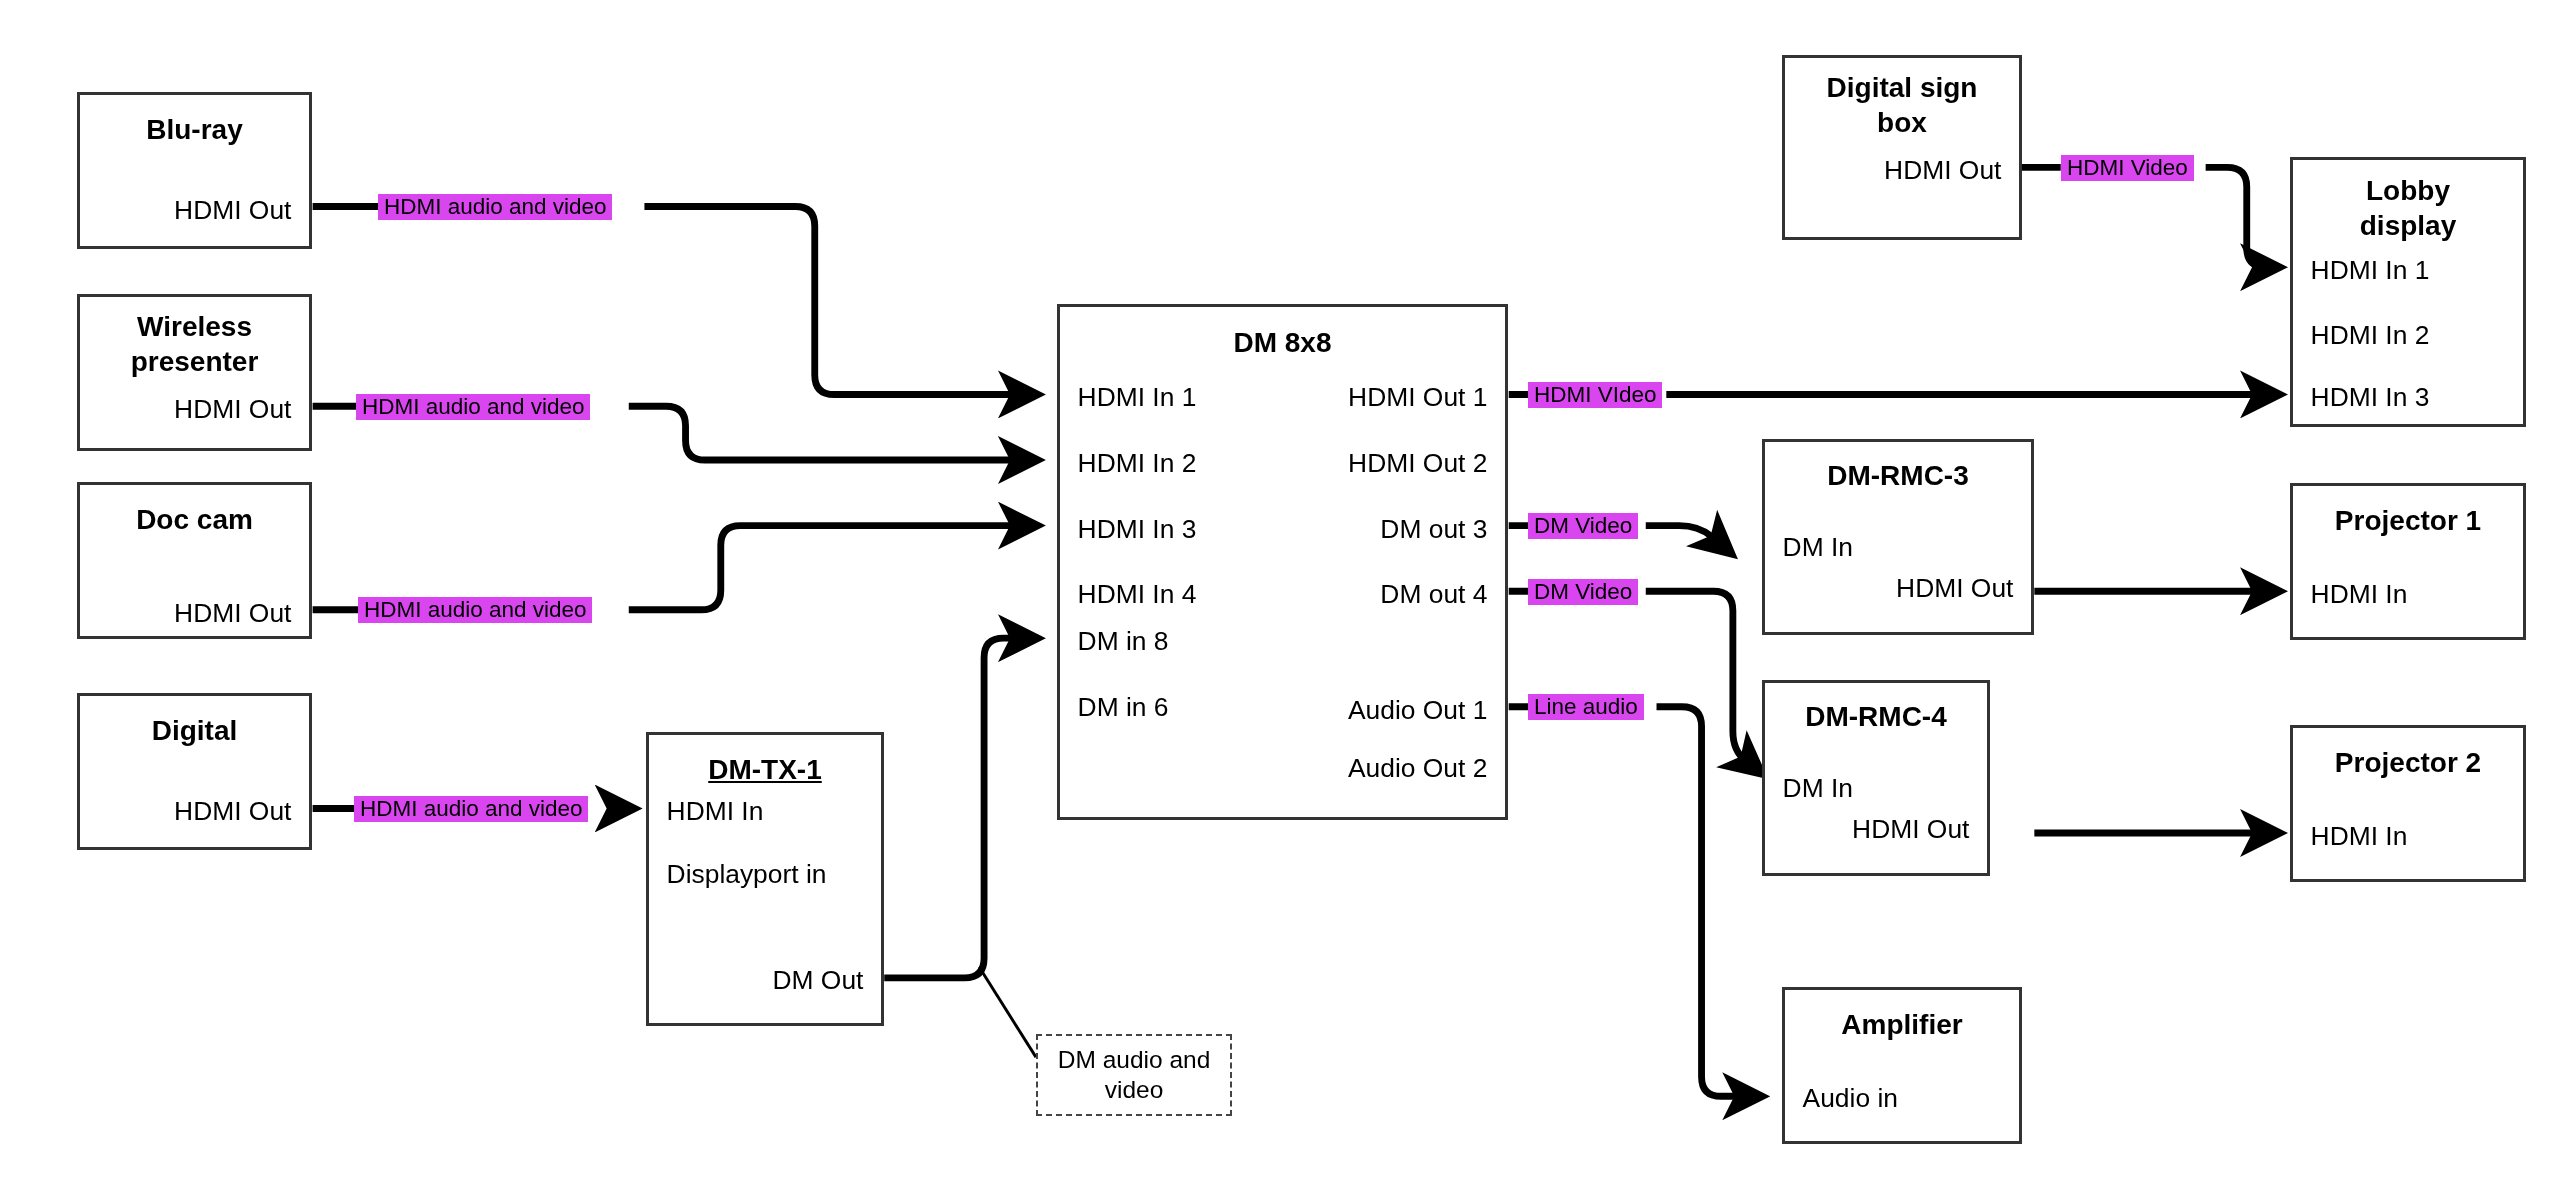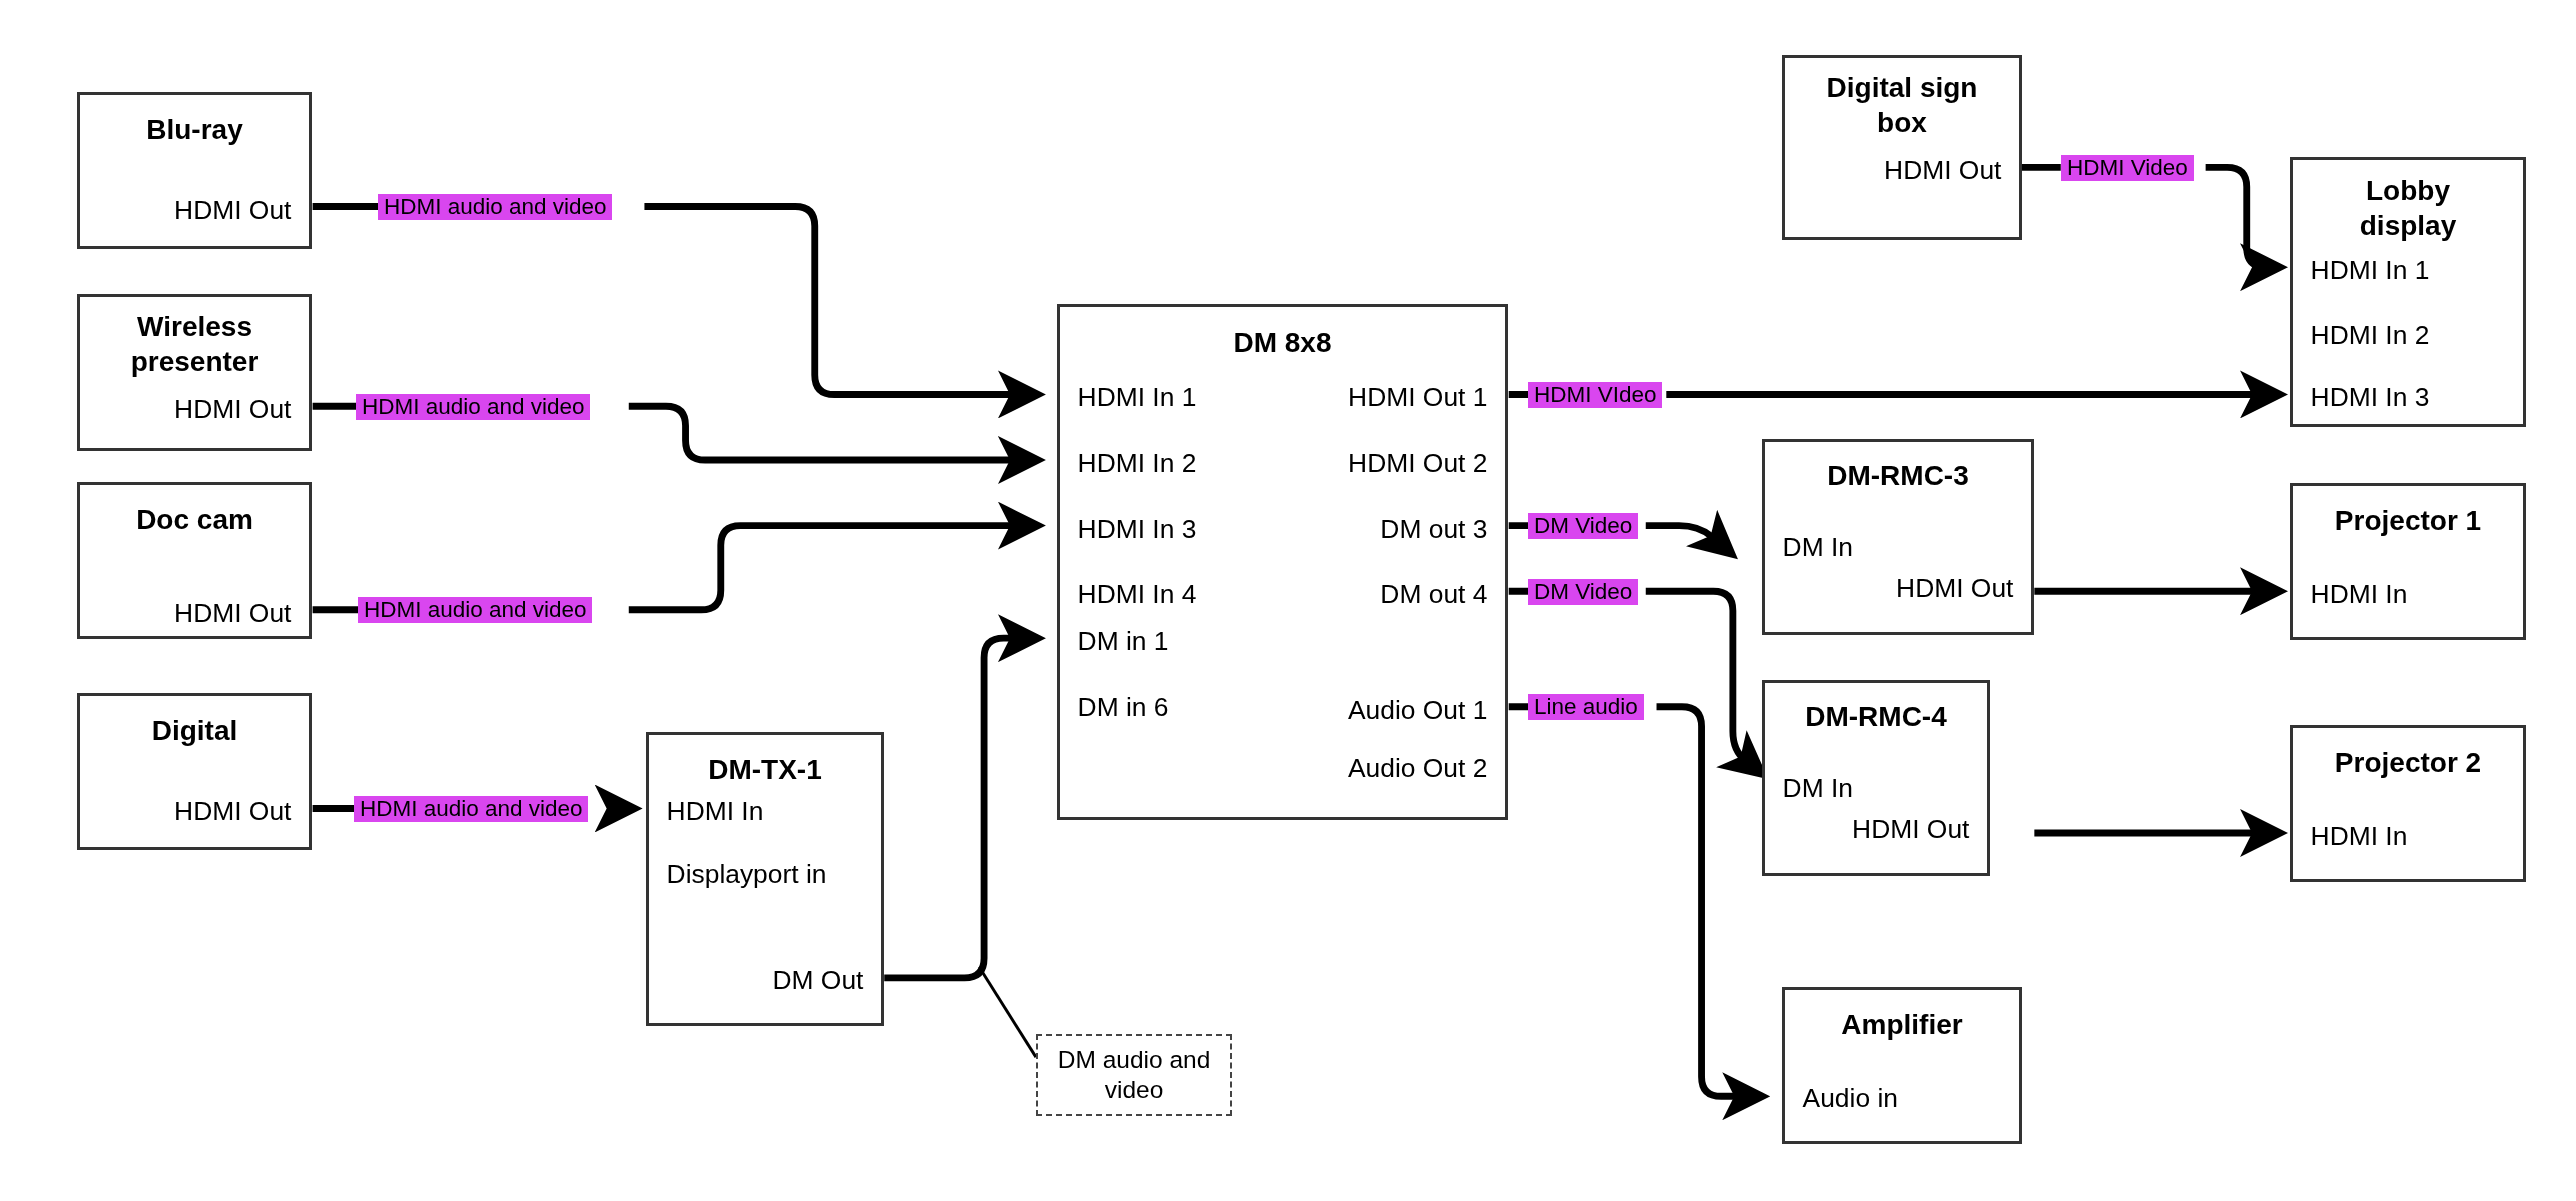--- a/index.html
+++ b/index.html
@@ -148,34 +148,34 @@
     <div class="title" style="top:16.6px;">Doc cam</div>
     <div class="port right" style="top:114px;">HDMI Out</div>
   </div>
 
   <div class="node" style="left:77px; top:693px; width:235px; height:157px;">
     <div class="title" style="top:16.6px;">Digital</div>
     <div class="port right" style="top:101px;">HDMI Out</div>
   </div>
 
   <div class="node" style="left:646px; top:732px; width:238px; height:294px;">
-    <div class="title" style="top:16.6px;">DM-TX-1</div>
+    <div class="title" style="top:16.6px;text-decoration:underline;">DM-TX-1</div>
     <div class="port left" style="top:62px;">HDMI In</div>
     <div class="port left" style="top:125px;">Displayport in</div>
     <div class="port right" style="top:231px;text-align:right;">DM Out</div>
   </div>
 
   <div class="node" style="left:1057px; top:304px; width:451px; height:516px;">
     <div class="title" style="top:17.6px;">DM 8x8</div>
 
     <div class="port left" style="top:76px;">HDMI In 1</div>
     <div class="port left" style="top:142px;">HDMI In 2</div>
     <div class="port left" style="top:208px;">HDMI In 3</div>
     <div class="port left" style="top:273px;">HDMI In 4</div>
-    <div class="port left" style="top:320px;">DM in 1</div>
+    <div class="port left" style="top:320px;">DM in 8</div>
     <div class="port left" style="top:386px;">DM in 6</div>
 
     <div class="port right" style="top:76px;">HDMI Out 1</div>
     <div class="port right" style="top:142px;">HDMI Out 2</div>
     <div class="port right" style="top:208px;">DM out 3</div>
     <div class="port right" style="top:273px;">DM out 4</div>
     <div class="port right" style="top:389px;">Audio Out 1</div>
     <div class="port right" style="top:447px;">Audio Out 2</div>
   </div>
 

